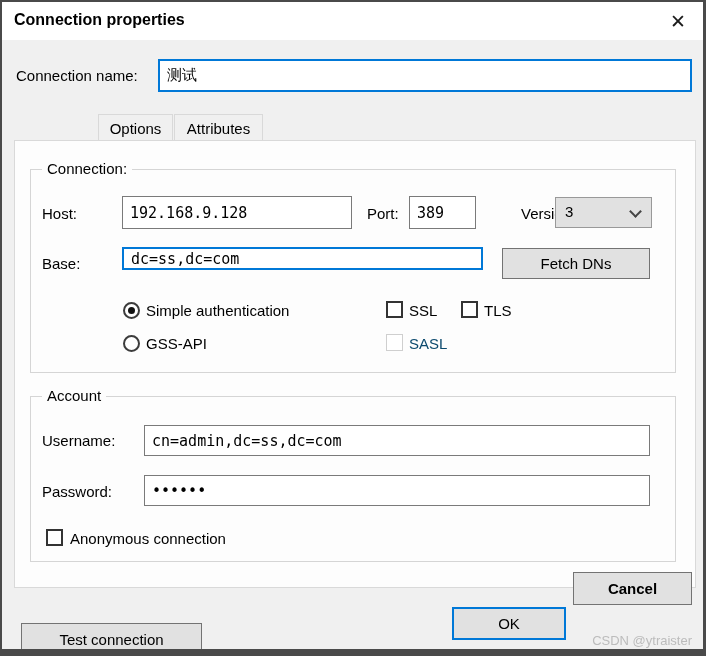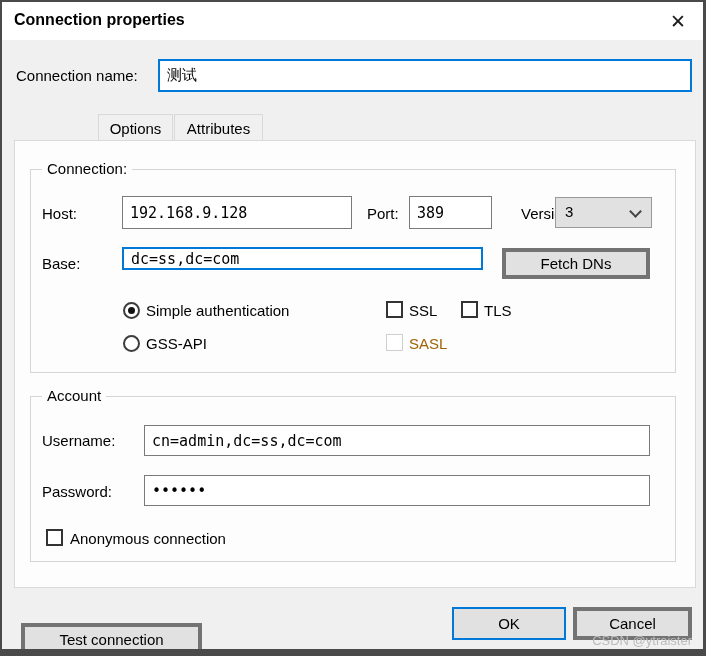--- a/index.html
+++ b/index.html
@@ -43,35 +43,35 @@
   .zl { z-index:4; } 
 
   
   .combo { position:absolute; left:553px; top:195px; width:97px; height:31px;
     background:#e1e1e1; border:1px solid #999; z-index:4; cursor:pointer; }
   .combo .val { position:absolute; left:9px; top:5px; font-size:15px; }
   .combo .chev { position:absolute; right:11px; top:9px; width:9px; height:9px;
     border-right:2px solid #444; border-bottom:2px solid #444; transform:rotate(45deg); }
 
   
-  .btn { position:absolute; background:#e1e1e1; border:4px solid #737373;
+  .btn { position:absolute; background:#e1e1e1; border:1px solid #737373;
     display:flex; align-items:center; justify-content:center; font-size:15px; cursor:pointer; z-index:4; }
   .btn.default { border:2px solid #0078d7; }
 
   
   .radio { position:absolute; width:17px; height:17px; border:2px solid #3c3c3c; border-radius:50%;
     background:#fff; z-index:4; cursor:pointer; }
   .radio .dot { position:absolute; left:3px; top:3px; width:7px; height:7px; border-radius:50%; background:#111; display:none; }
   .radio.checked .dot { display:block; }
 
   
   .check { position:absolute; width:17px; height:17px; border:2px solid #333; background:#fff; z-index:4; cursor:pointer; }
   .check.disabled { border:1px solid #cfcfcf; }
 
-  .dim { color:#a16207; }
+  .dim { color:#0c4a6e; }
 
   .watermark { position:absolute; right:11px; bottom:1px; font-size:13px; color:#bcbcbc; z-index:6; }
 </style>
 </head>
 <body>
 
 <div class="window">
 
   <div class="titlebar">
     <div class="title">Connection properties</div>
@@ -91,21 +91,21 @@
   <div class="tabpanel"></div>
 
   <div class="group" style="left:28px; top:167px; width:646px; height:204px;">
     <span class="group-label">Connection:</span>
   </div>
 
   <div class="lbl zl" style="left:40px; top:203px;">Host:</div>
   <input class="txt zl" style="left: 120px; top: 194px; width: 230px; height: 33px;" value="192.168.9.128">
 
   <div class="lbl zl" style="left:365px; top:203px;">Port:</div>
-  <input class="txt zl" style="left: 407px; top: 194px; width: 83px; height: 33px;" value="389">
+  <input class="txt zl" style="left: 407px; top: 194px; width: 67px; height: 33px;" value="389">
 
   <div class="lbl zl" style="left:519px; top:203px;">Version:</div>
   <div class="combo">
     <span class="val">3</span>
     <span class="chev"></span>
   </div>
 
   <div class="lbl zl" style="left:40px; top:253px;">Base:</div>
   <input class="txt focus zl" style="left: 120px; top: 245px; width: 361px; height: 23px;" value="dc=ss,dc=com">
   <div class="btn" style="left:500px; top:246px; width:148px; height:31px;">
@@ -143,18 +143,18 @@
 
   <div class="check" style="left:44px; top:527px;"></div>
   <div class="lbl zl" style="left:68px; top:528px;">Anonymous connection</div>
 
   <div class="btn" style="left:19px; top:605px; width:181px; height:33px;margin-top:16px;">
     <span>Test connection</span>
   </div>
   <div class="btn default" style="left:450px; top:605px; width:114px; height:33px;">
     <span>OK</span>
   </div>
-  <div class="btn" style="left:571px; top:605px; width:119px; height:33px;">
+  <div class="btn" style="left:571px; top:570px; width:119px; height:33px;font-weight:bold;">
     <span>Cancel</span>
   </div>
 
   <div class="watermark">CSDN @ytraister</div>
 </div>
 
 </body></html>

